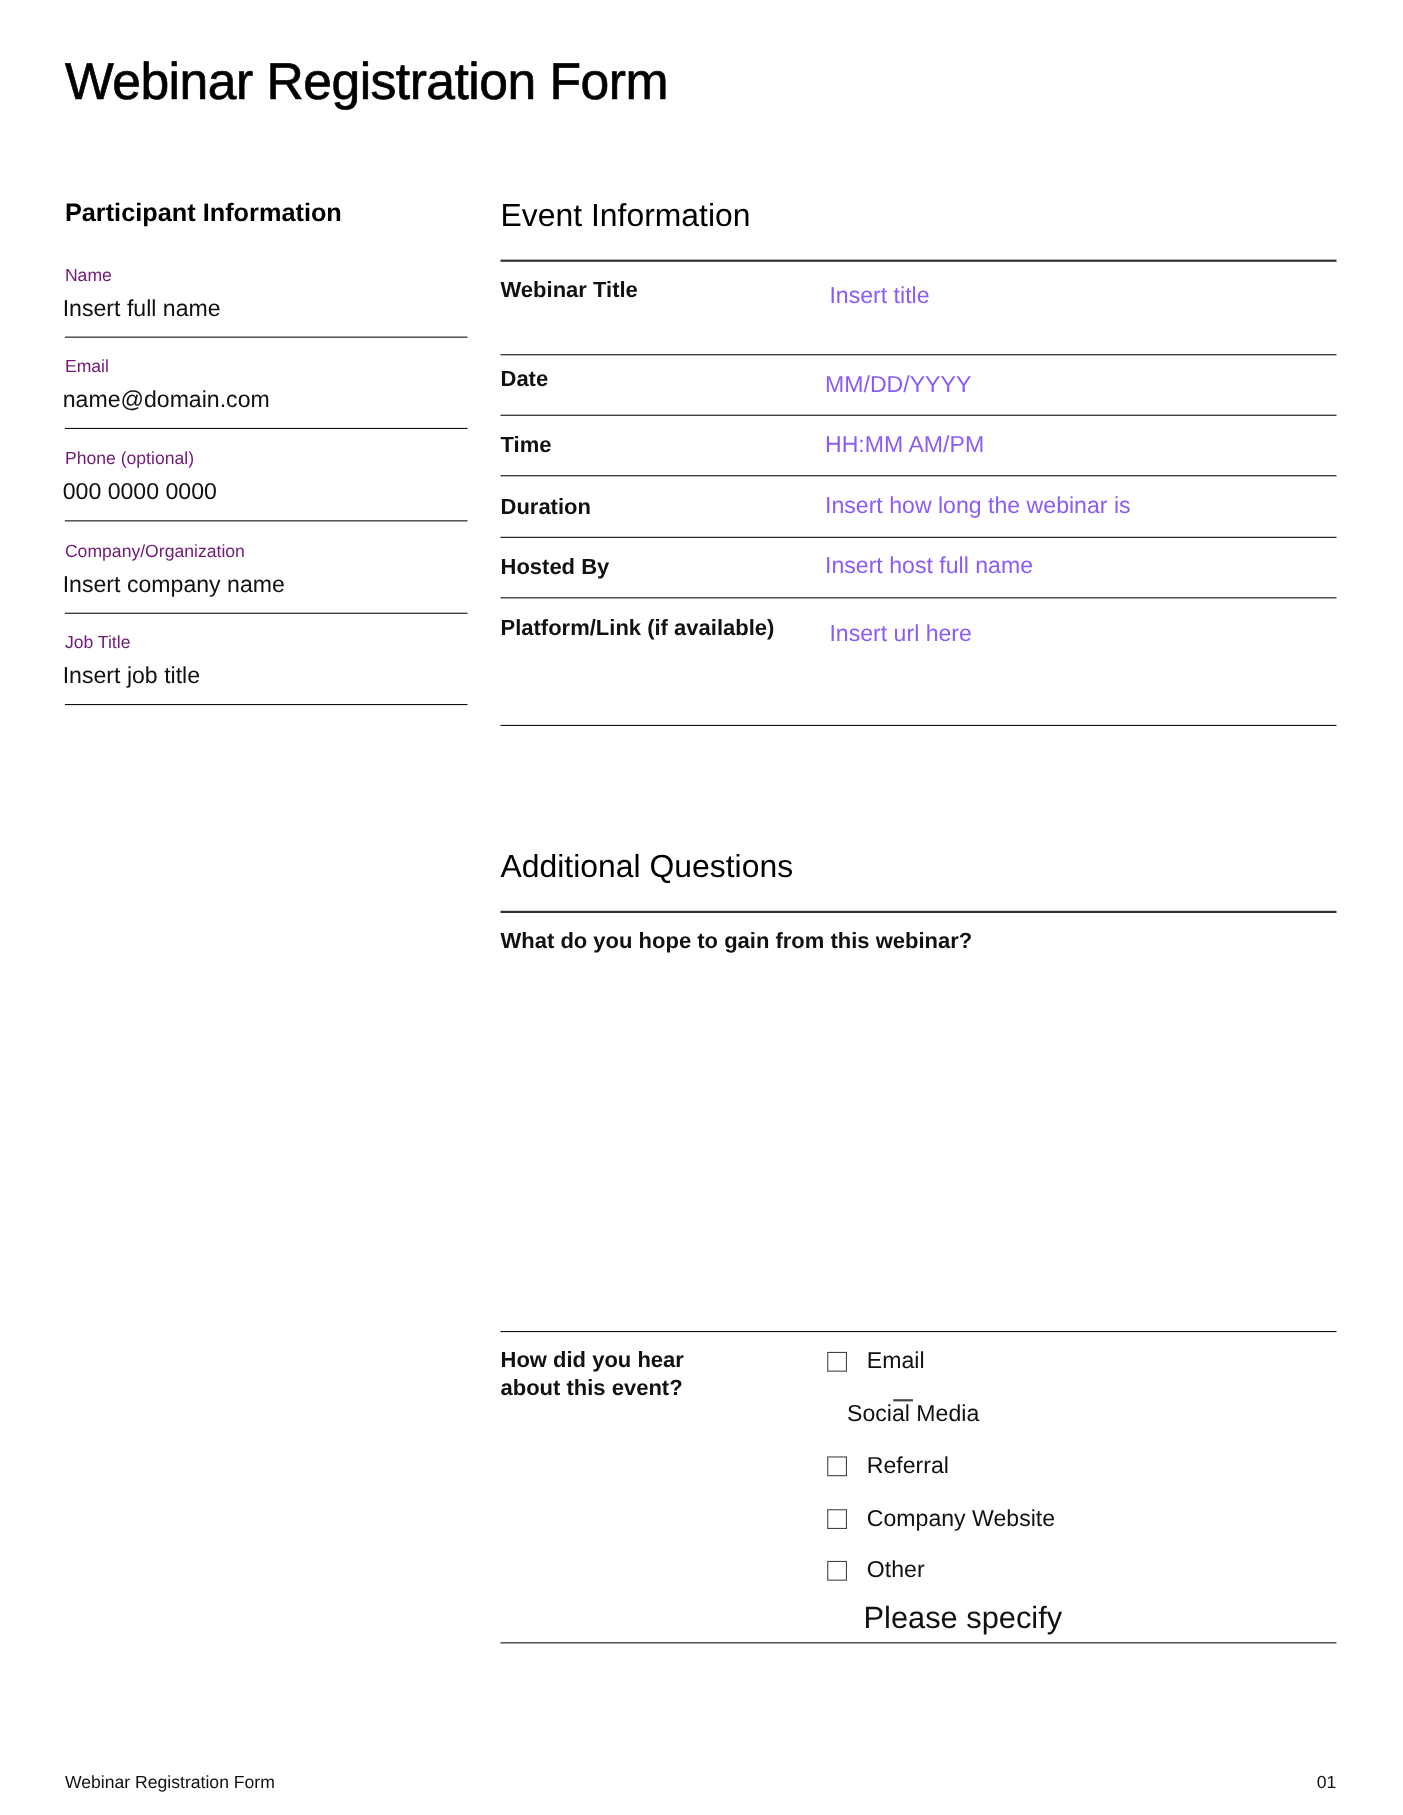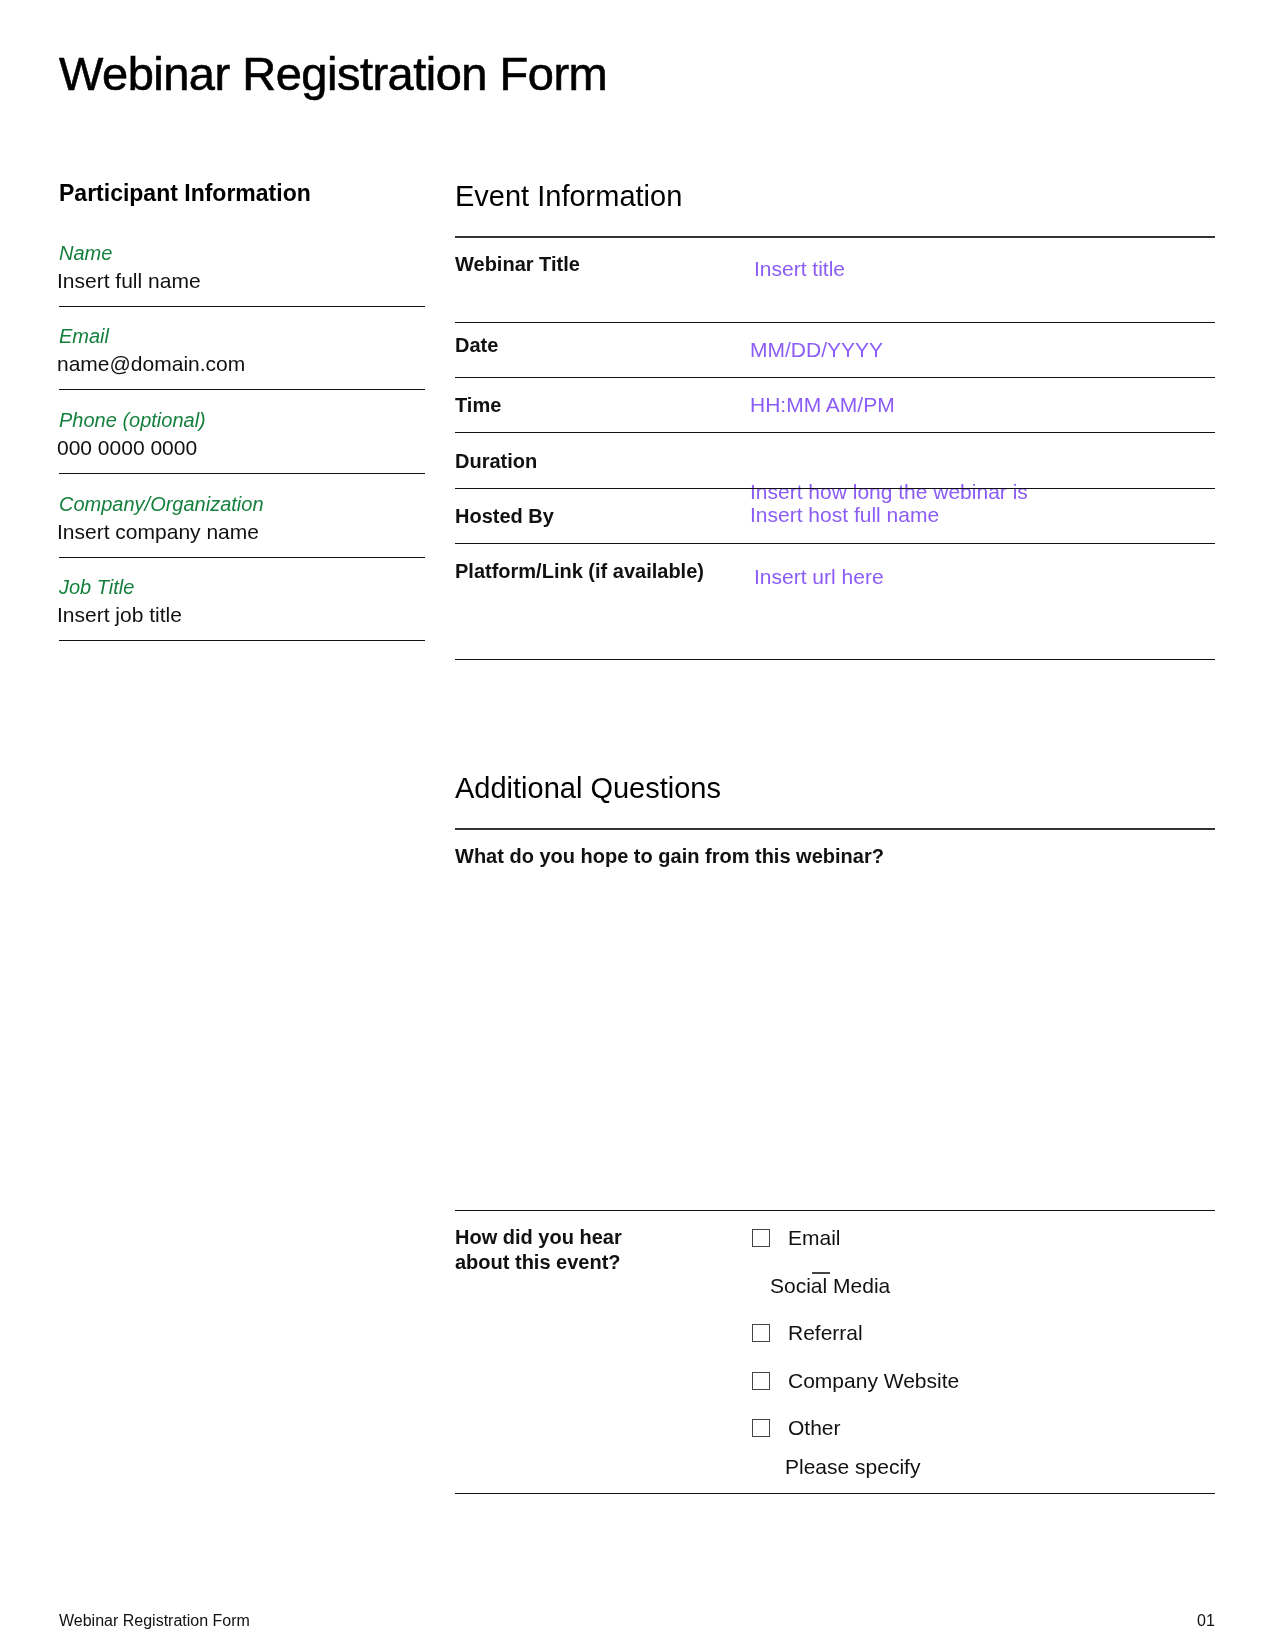--- a/index.html
+++ b/index.html
@@ -4,31 +4,31 @@
 <style>
   html, body { margin:0; padding:0; background:#ffffff; }
   body { width:1275px; height:1650px; position:relative; overflow:hidden;
          font-family:"Liberation Sans", sans-serif; color:#111111; }
   .abs { position:absolute; }
   .title { left:59px; top:46px; font-size:47px; font-weight:400; letter-spacing:-0.5px; color:#000; -webkit-text-stroke:0.6px #000; }
   .sec-left { left:59px; top:180px; font-size:23px; font-weight:700; color:#000;text-align:right; }
   .sec-right { left:455px; top:180px; font-size:29px; font-weight:400; color:#000; }
   .sec-add { left:455px; top:772px; font-size:29px; font-weight:400; color:#000; }
   .field { position:absolute; left:59px; width:366px; border-bottom:1.5px solid #111; }
-  .field .lbl { position:absolute; left:0; font-size:20px; color:#15803d;font-style:italic; }
+  .field .lbl { position:absolute; left:0; font-size:16px; color:#701a75; }
   .field .val { position:absolute; left:-2px; font-size:21px; color:#111; }
   .rule { position:absolute; left:455px; width:760px; height:0; border-top:1.5px solid #111; }
   .rule.thick { border-top:2px solid #333; }
   .row-lbl { position:absolute; left:455px; font-size:20px; font-weight:700; color:#111; }
   .row-val { position:absolute; font-size:21px; color:#8b5cf6; }
   .q { position:absolute; left:455px; font-size:20px; font-weight:700; color:#111; line-height:25px; }
   .cb-row { position:absolute; left:752px; height:26px; display:flex; align-items:center; }
   .cb { width:18px; height:18px; border:1px solid #444; box-sizing:border-box; background:#fff; }
   .cb-lbl { margin-left:18px; font-size:21px; color:#111; }
-  .specify { position:absolute; left:785px; top:1455px; font-size:21px; color:#111; }
+  .specify { position:absolute; left:785px; top:1455px; font-size:28px; color:#111; }
   .footer-l { left:59px; top:1612px; font-size:16px; color:#111; }
   .footer-r { left:1197px; top:1612px; font-size:16px; color:#111; }
 </style>
 </head>
 <body>
 
 <div class="abs title">Webinar Registration Form</div>
 
 <div class="abs sec-left">Participant Information</div>
 
@@ -62,21 +62,21 @@
 
 <span class="row-lbl" style="top:334px;">Date</span>
 <span class="row-val" style="left:750px;top:338px;">MM/DD/YYYY</span>
 <div class="rule" style="top:377px;"></div>
 
 <span class="row-lbl" style="top:394px;">Time</span>
 <span class="row-val" style="left:750px;top:393px;">HH:MM AM/PM</span>
 <div class="rule" style="top:432px;"></div>
 
 <span class="row-lbl" style="top:450px;">Duration</span>
-<span class="row-val" style="left:750px;top:448px;margin-top:32px;">Insert how long the webinar is</span>
+<span class="row-val" style="left:750px;top:448px;">Insert how long the webinar is</span>
 <div class="rule" style="top:488px;"></div>
 
 <span class="row-lbl" style="top:505px;">Hosted By</span>
 <span class="row-val" style="left:750px;top:503px;">Insert host full name</span>
 <div class="rule" style="top:543px;"></div>
 
 <span class="row-lbl" style="top:560px;">Platform/Link (if available)</span>
 <span class="row-val" style="left:754px;top:565px;">Insert url here</span>
 <div class="rule" style="top:659px;"></div>
 

